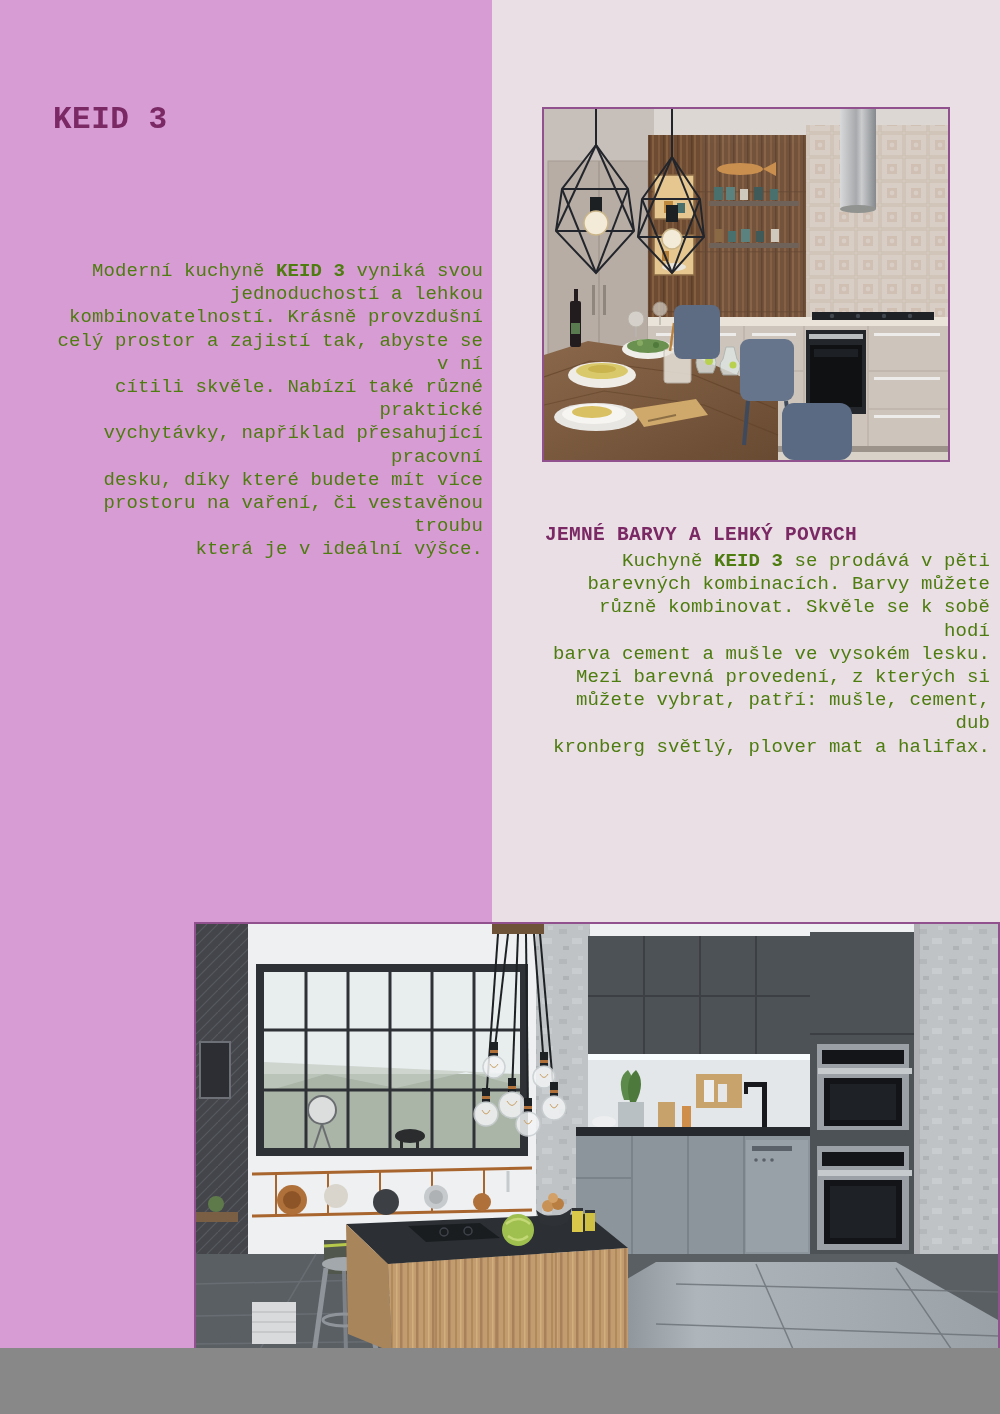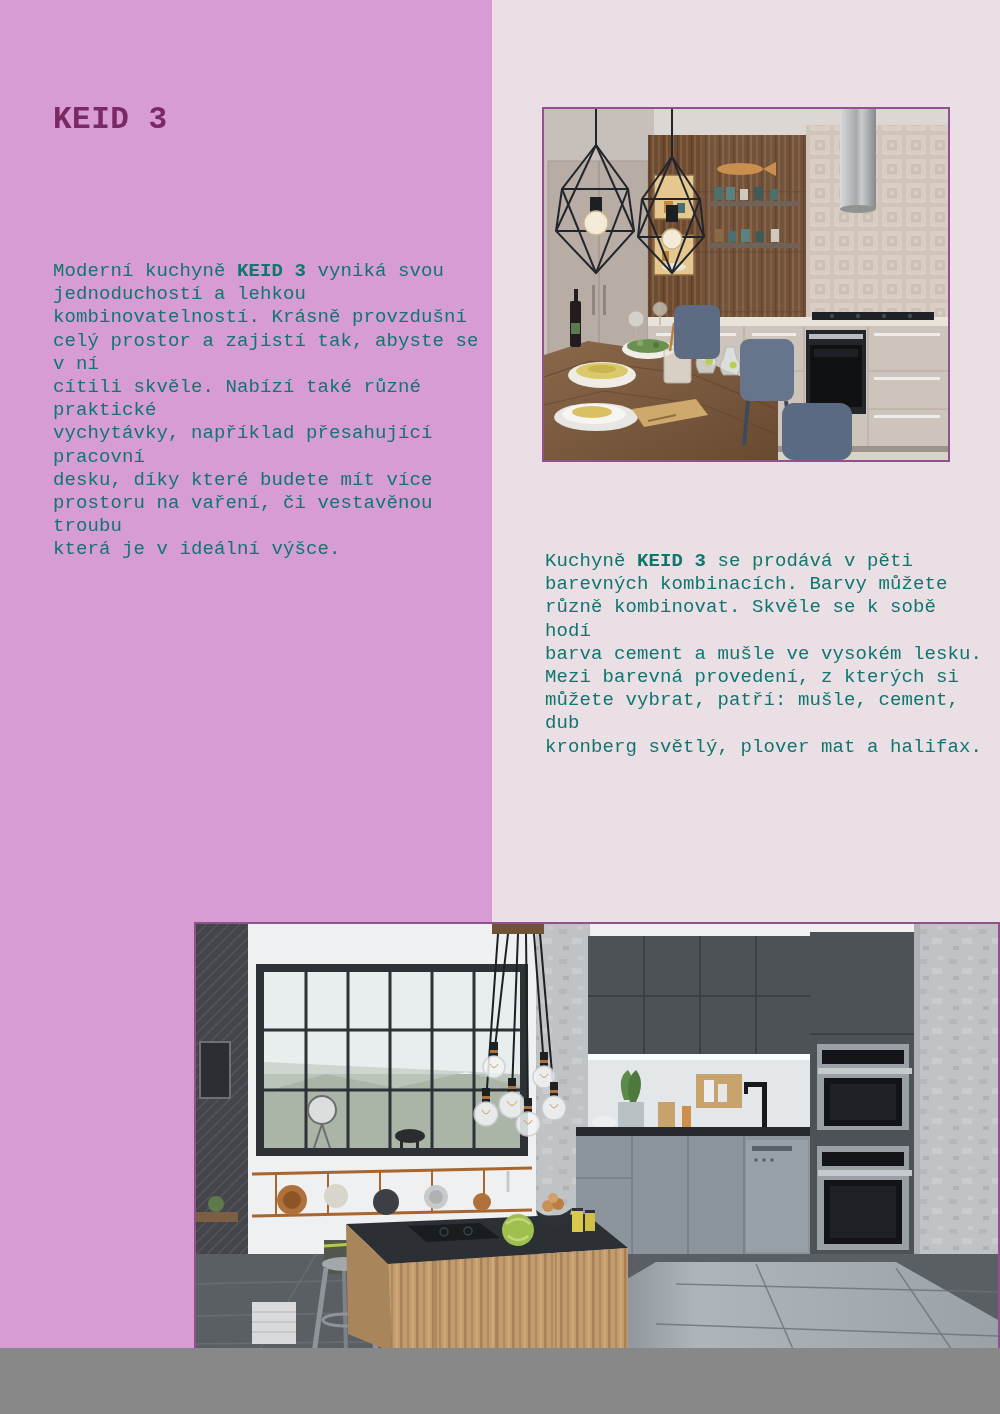--- a/index.html
+++ b/index.html
@@ -17,22 +17,23 @@
   }
   .kicker {
     position:absolute; left:53px; top:104px; color:#7b2965;
     font-size:31px; font-weight:800; letter-spacing:.5px; line-height:1;
   }
   .subtitle {
     position:absolute; left:53px; top:141px; color:#722e64;
     font-size:27px; font-weight:400; line-height:34px; white-space:pre-line;
   }
   .bodytext {
-    color:#0f766e; font-size:19px; line-height:23.2px; white-space:pre-line;
+    color:#4d7c0f; font-size:19px; line-height:23.2px; white-space:pre-line;
     letter-spacing:.1px;
+    text-align:right;
   }
   .intro { position:absolute; left:53px; top:260px; width:430px; }
   .b { font-weight:700; }
   .section-title {
     position:absolute; left:545px; top:524px; color:#7b2965;
     font-size:19.5px; font-weight:800; letter-spacing:.3px;
   }
   .para1 { position:absolute; left:545px; top:550px; width:445px; }
   .para2 { position:absolute; left:545px; top:729px; width:445px; }
   .photo {
@@ -56,20 +57,21 @@
   <div class="bodytext intro"><span>Moderní kuchyně </span><span class="b">KEID 3</span><span> vyniká svou
 jednoduchostí a lehkou
 kombinovatelností. Krásně provzdušní
 celý prostor a zajistí tak, abyste se v ní
 cítili skvěle. Nabízí také různé praktické
 vychytávky, například přesahující pracovní
 desku, díky které budete mít více
 prostoru na vaření, či vestavěnou troubu
 která je v ideální výšce.</span></div>
 
+  <div class="section-title">JEMNÉ BARVY A LEHKÝ POVRCH</div>
 
   <div class="bodytext para1"><span>Kuchyně </span><span class="b">KEID 3</span><span> se prodává v pěti
 barevných kombinacích. Barvy můžete
 různě kombinovat. Skvěle se k sobě hodí
 barva cement a mušle ve vysokém lesku.
 Mezi barevná provedení, z kterých si
 můžete vybrat, patří: mušle, cement, dub
 kronberg světlý, plover mat a halifax.</span></div>
 
 

